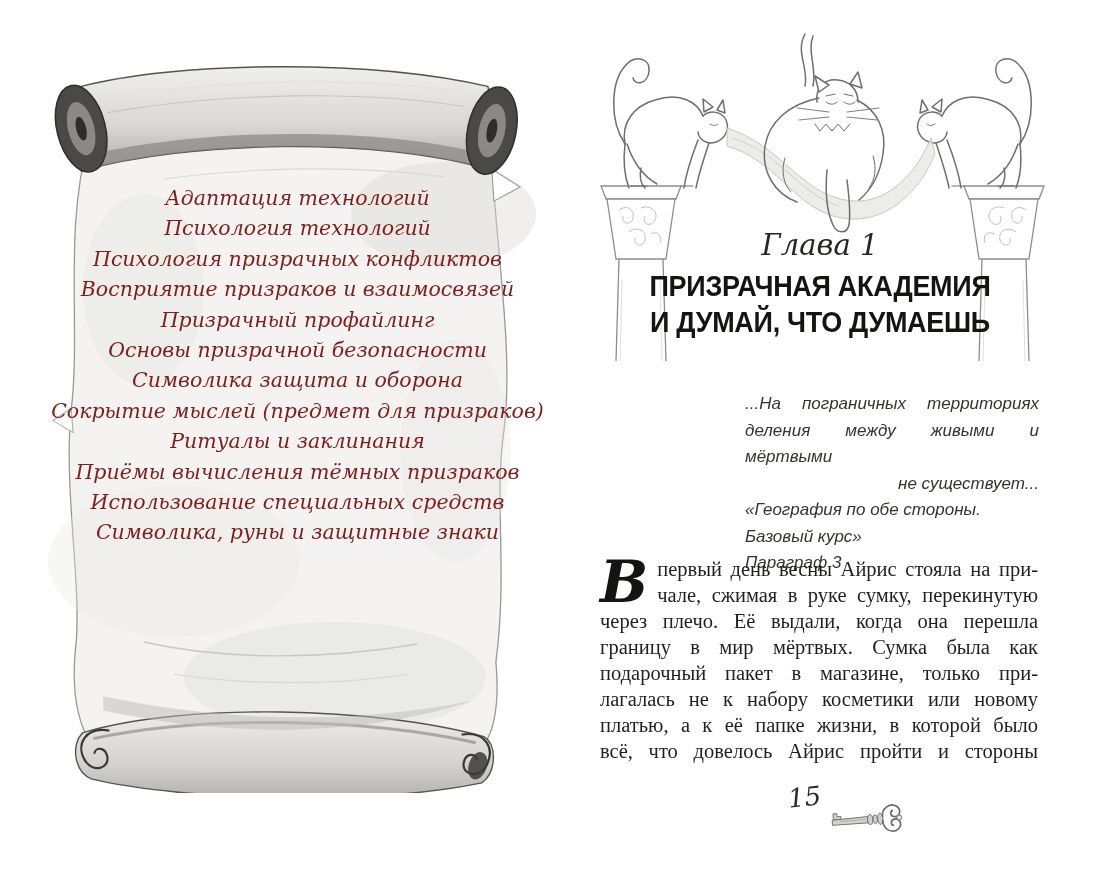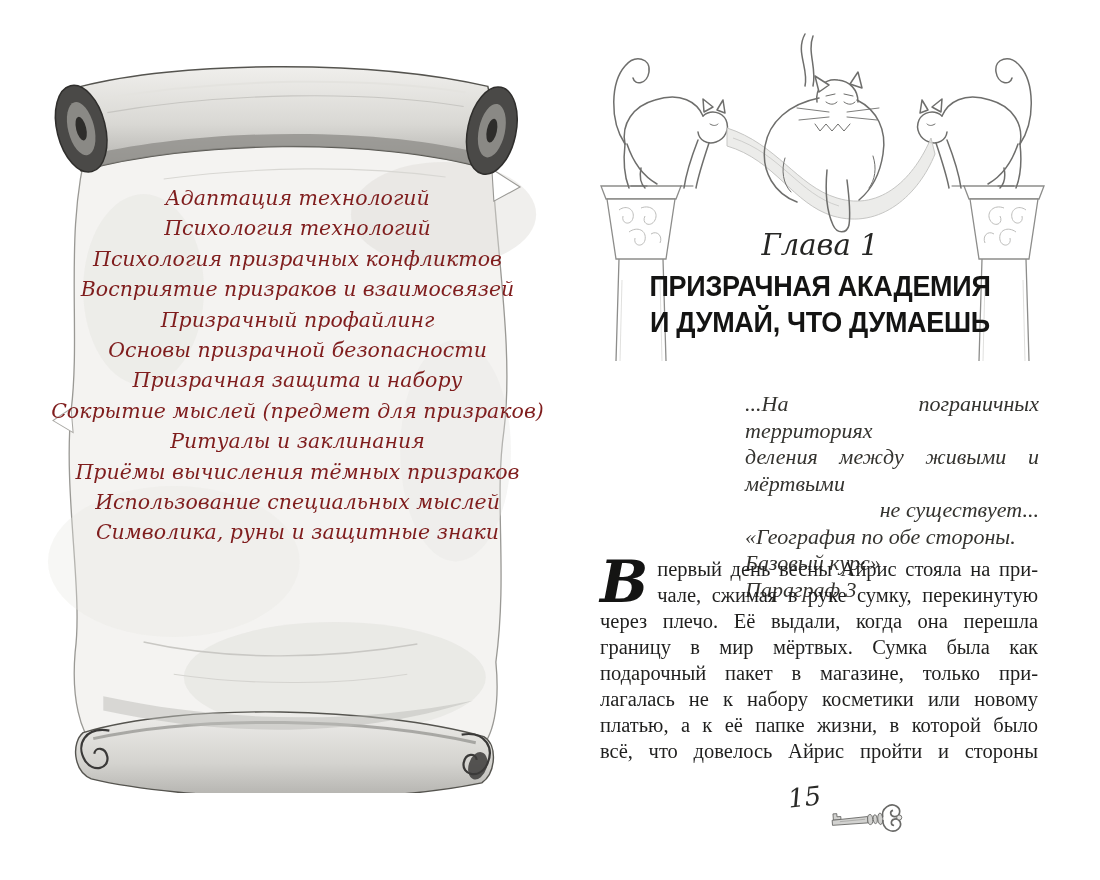--- a/index.html
+++ b/index.html
@@ -28,22 +28,22 @@
     font-size:29px;color:#262624;
   }
   .chapter-title{
     position:absolute;left:40px;top:268px;width:440px;text-align:center;
     font-family:"Liberation Sans", sans-serif;font-weight:700;
     font-size:27px;line-height:34px;letter-spacing:-0.3px;color:#141413;
     transform:scaleY(1.06);transform-origin:top center;
   }
   .epigraph{
     position:absolute;left:185px;top:391px;width:294px;
-    font-family:Liberation Serif, serif;font-style:italic;
-    font-size:22px;line-height:26.5px;color:#34332f;
+    font-family:Liberation Sans, sans-serif;font-style:italic;
+    font-size:17px;line-height:26.5px;color:#34332f;
   }
   .ep-just{text-align:justify;text-align-last:justify;}
   .ep-left{text-align:right;}
   .ep-src{text-align:left;padding-right:13px;}
 
   .body-text{
     position:absolute;left:40px;top:556px;width:438px;
     font-size:20.5px;line-height:26px;color:#1f1f1e;
   }
   .dropcap{
@@ -124,25 +124,25 @@
       <ellipse cx="452" cy="733" rx="9" ry="14" transform="rotate(18 452 733)" fill="#3c3b39" opacity="0.85"></ellipse>
     </svg>
 
     <div class="scroll-list">
       <div class="scroll-line">Адаптация технологий</div>
       <div class="scroll-line">Психология технологий</div>
       <div class="scroll-line">Психология призрачных конфликтов</div>
       <div class="scroll-line">Восприятие призраков и взаимосвязей</div>
       <div class="scroll-line">Призрачный профайлинг</div>
       <div class="scroll-line">Основы призрачной безопасности</div>
-      <div class="scroll-line">Призрачная защита и набору</div>
+      <div class="scroll-line">Символика защита и оборона</div>
       <div class="scroll-line">Сокрытие мыслей (предмет для призраков)</div>
       <div class="scroll-line">Ритуалы и заклинания</div>
       <div class="scroll-line">Приёмы вычисления тёмных призраков</div>
-      <div class="scroll-line">Использование специальных мыслей</div>
+      <div class="scroll-line">Использование специальных средств</div>
       <div class="scroll-line">Символика, руны и защитные знаки</div>
     </div>
   </section>
 
   <section class="page-right">
 
     <svg class="header-illo" viewBox="0 0 465 335" aria-hidden="true">
 
       <g id="col" stroke="#8d8d8b" fill="#ffffff" stroke-width="1.3">
         <path d="M6 158 L86 158 L81 171 L11 171 Z"></path>

